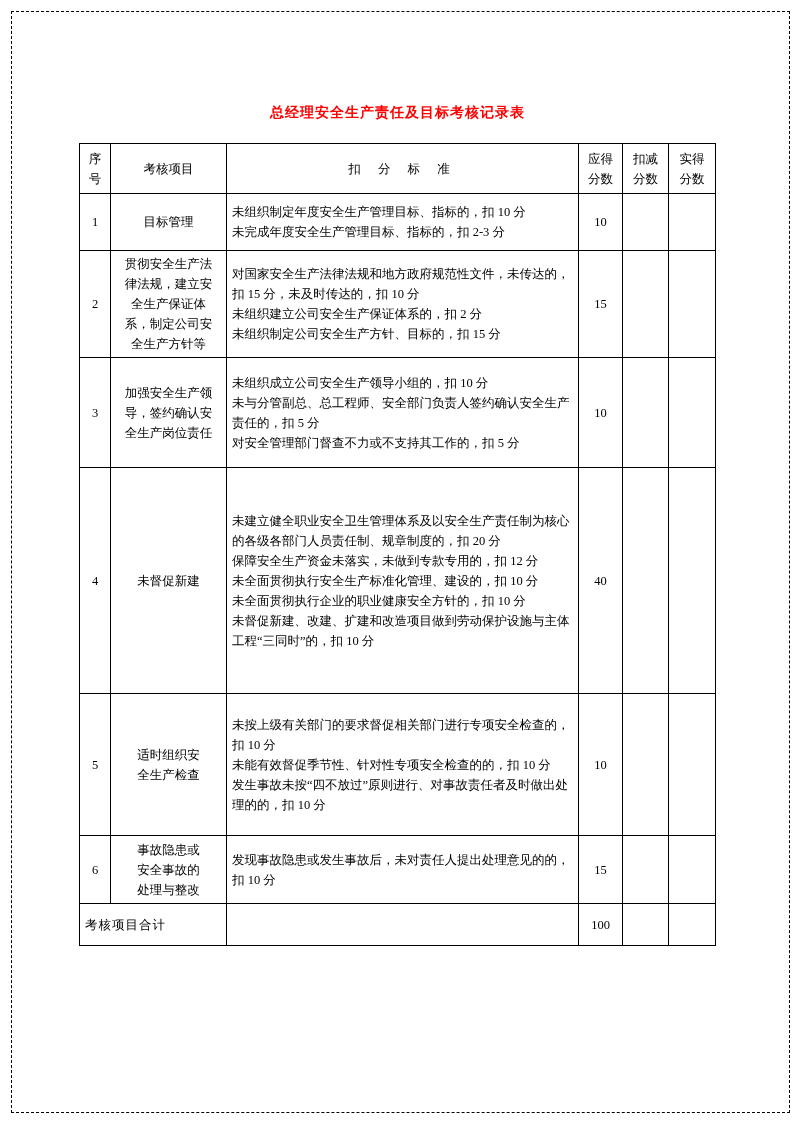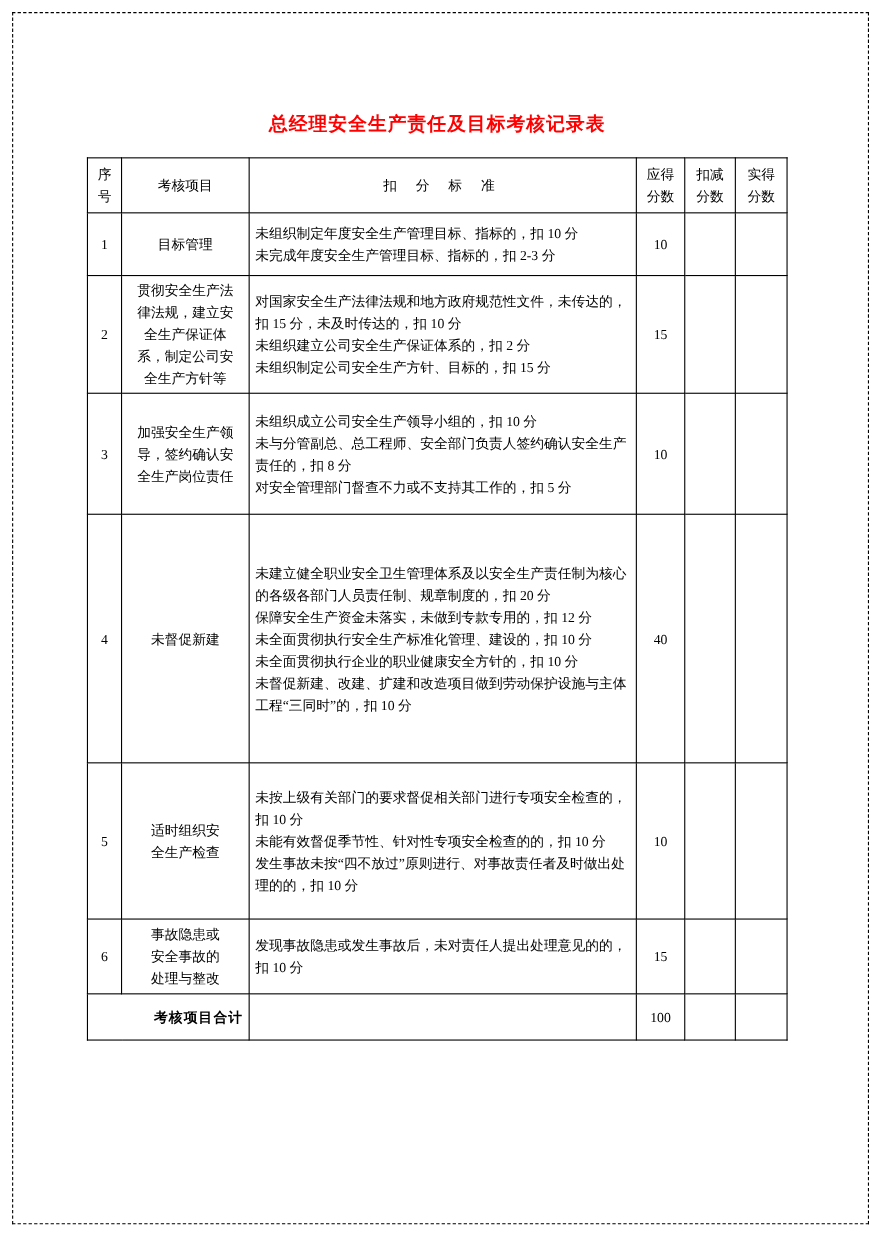--- a/index.html
+++ b/index.html
@@ -27,21 +27,21 @@
     position: absolute;
     left: 79px;
     top: 0;
     width: 637px;
   }
   .doc-title {
     text-align: center;
     color: #ff0000;
     font-family: "Liberation Serif", "DejaVu Serif", serif;
     font-weight: bold;
-    font-size: 17px;
+    font-size: 14px;
     letter-spacing: 1px;
     margin: 0;
     position: absolute;
     left: 0;
     top: 100px;
     width: 637px;
     line-height: 26px;
     white-space: nowrap;
   }
   table.grade-table {
@@ -65,21 +65,21 @@
   td.c-item      { width: 116px; text-align: center; padding: 2px 4px; }
   td.c-std       { width: 352px; text-align: left; padding-left: 8px; padding-right: 6px;}
   td.c-should    { width: 44px;  text-align: center; padding: 2px; }
   td.c-deduct    { width: 46px;  text-align: center; padding: 2px; }
   td.c-actual    { width: 47px;  text-align: center; padding: 2px; }
   td.hdr { text-align: center; }
   td.hdr-seq { line-height: 22px; }
   td.hdr-std { letter-spacing: 7px; padding-left: 12px; }
   td.hdr-num { line-height: 21px; font-size: 12.5px; }
   .std-line { display: block; }
-  td.total-label { text-align: right; letter-spacing: 1px; font-weight: bold; }
+  td.total-label { text-align: left; letter-spacing: 1px; }
   td.result-label { text-align: center; letter-spacing: 2px; }
   td.date-label { text-align: center; letter-spacing: 1px; }
 </style>
 </head>
 <body>
 
 <div class="page-frame"></div>
 
 <div class="content">
 
@@ -150,21 +150,21 @@
 
       <tr style="height:110px">
         <td class="c-seq">3</td>
         <td class="c-item">
           <span class="std-line">加强安全生产领</span>
           <span class="std-line">导，签约确认安</span>
           <span class="std-line">全生产岗位责任</span>
         </td>
         <td class="c-std">
           <span class="std-line">未组织成立公司安全生产领导小组的，扣 10 分</span>
-          <span class="std-line">未与分管副总、总工程师、安全部门负责人签约确认安全生产责任的，扣 8 分</span>
+          <span class="std-line">未与分管副总、总工程师、安全部门负责人签约确认安全生产责任的，扣 5 分</span>
           <span class="std-line">对安全管理部门督查不力或不支持其工作的，扣 5 分</span>
         </td>
         <td class="c-should">10</td>
         <td class="c-deduct"></td>
         <td class="c-actual"></td>
       </tr>
 
       <tr style="height:226px">
         <td class="c-seq">4</td>
         <td class="c-item">未督促新建</td>

